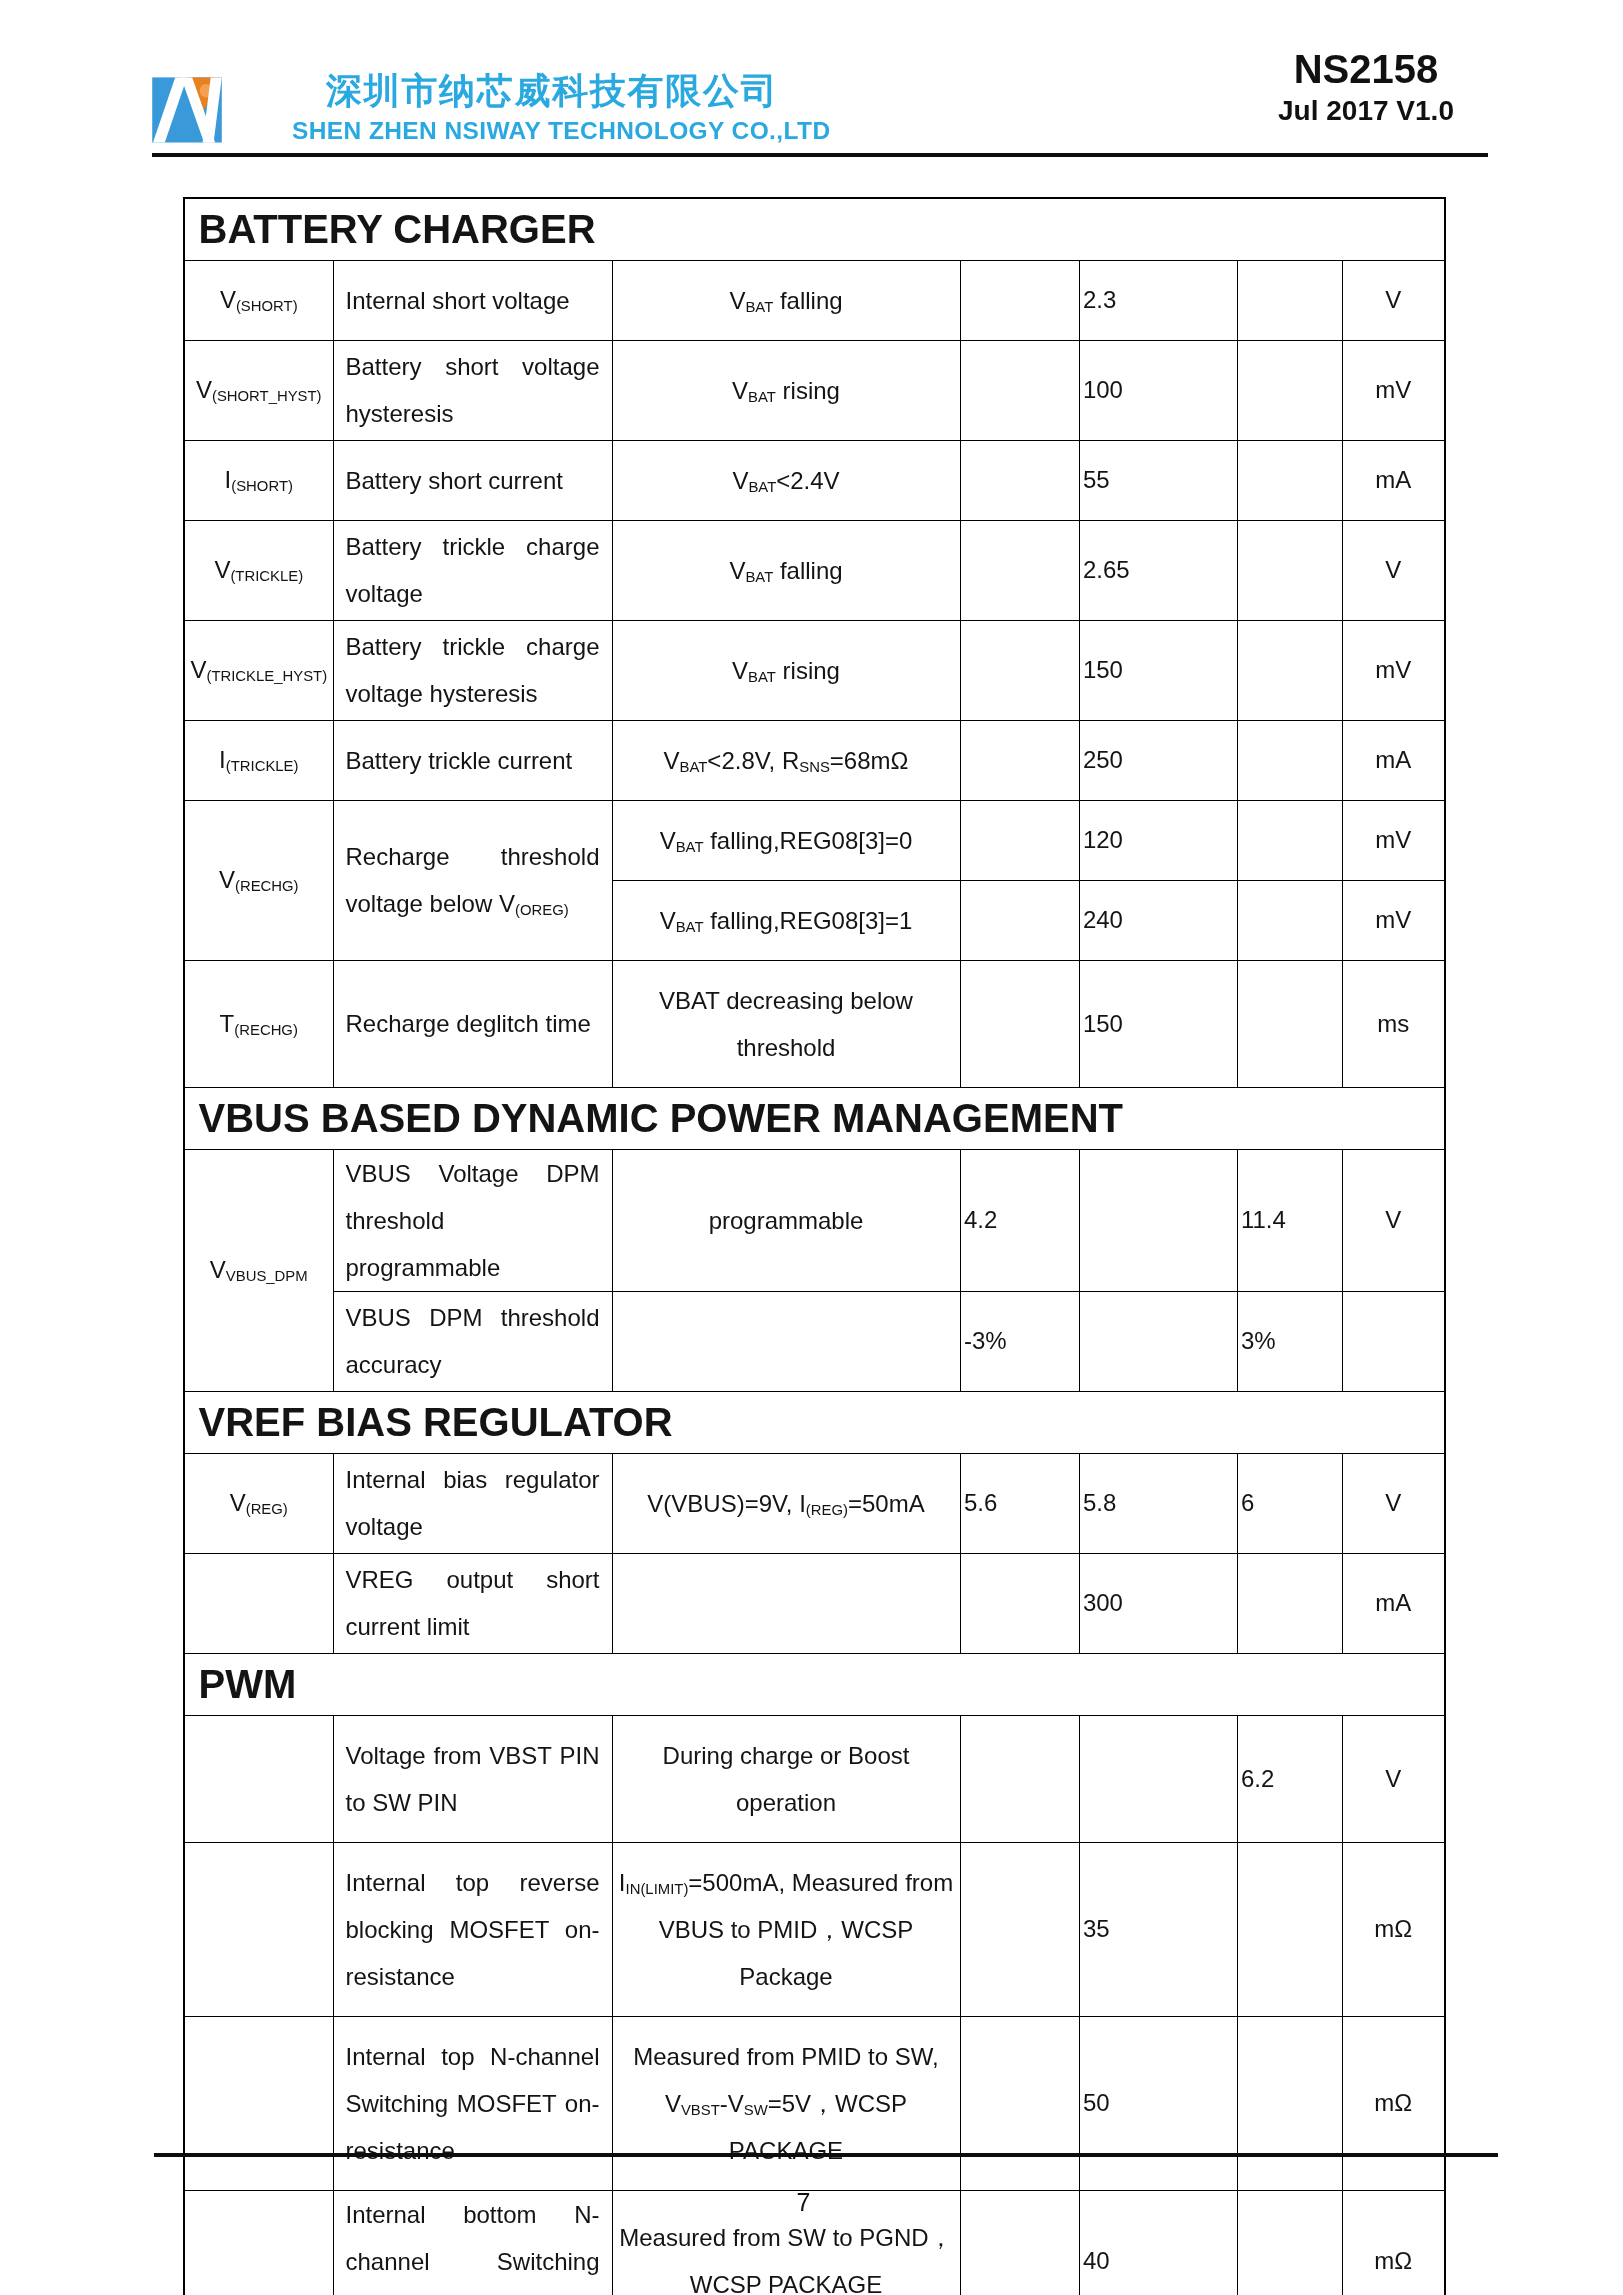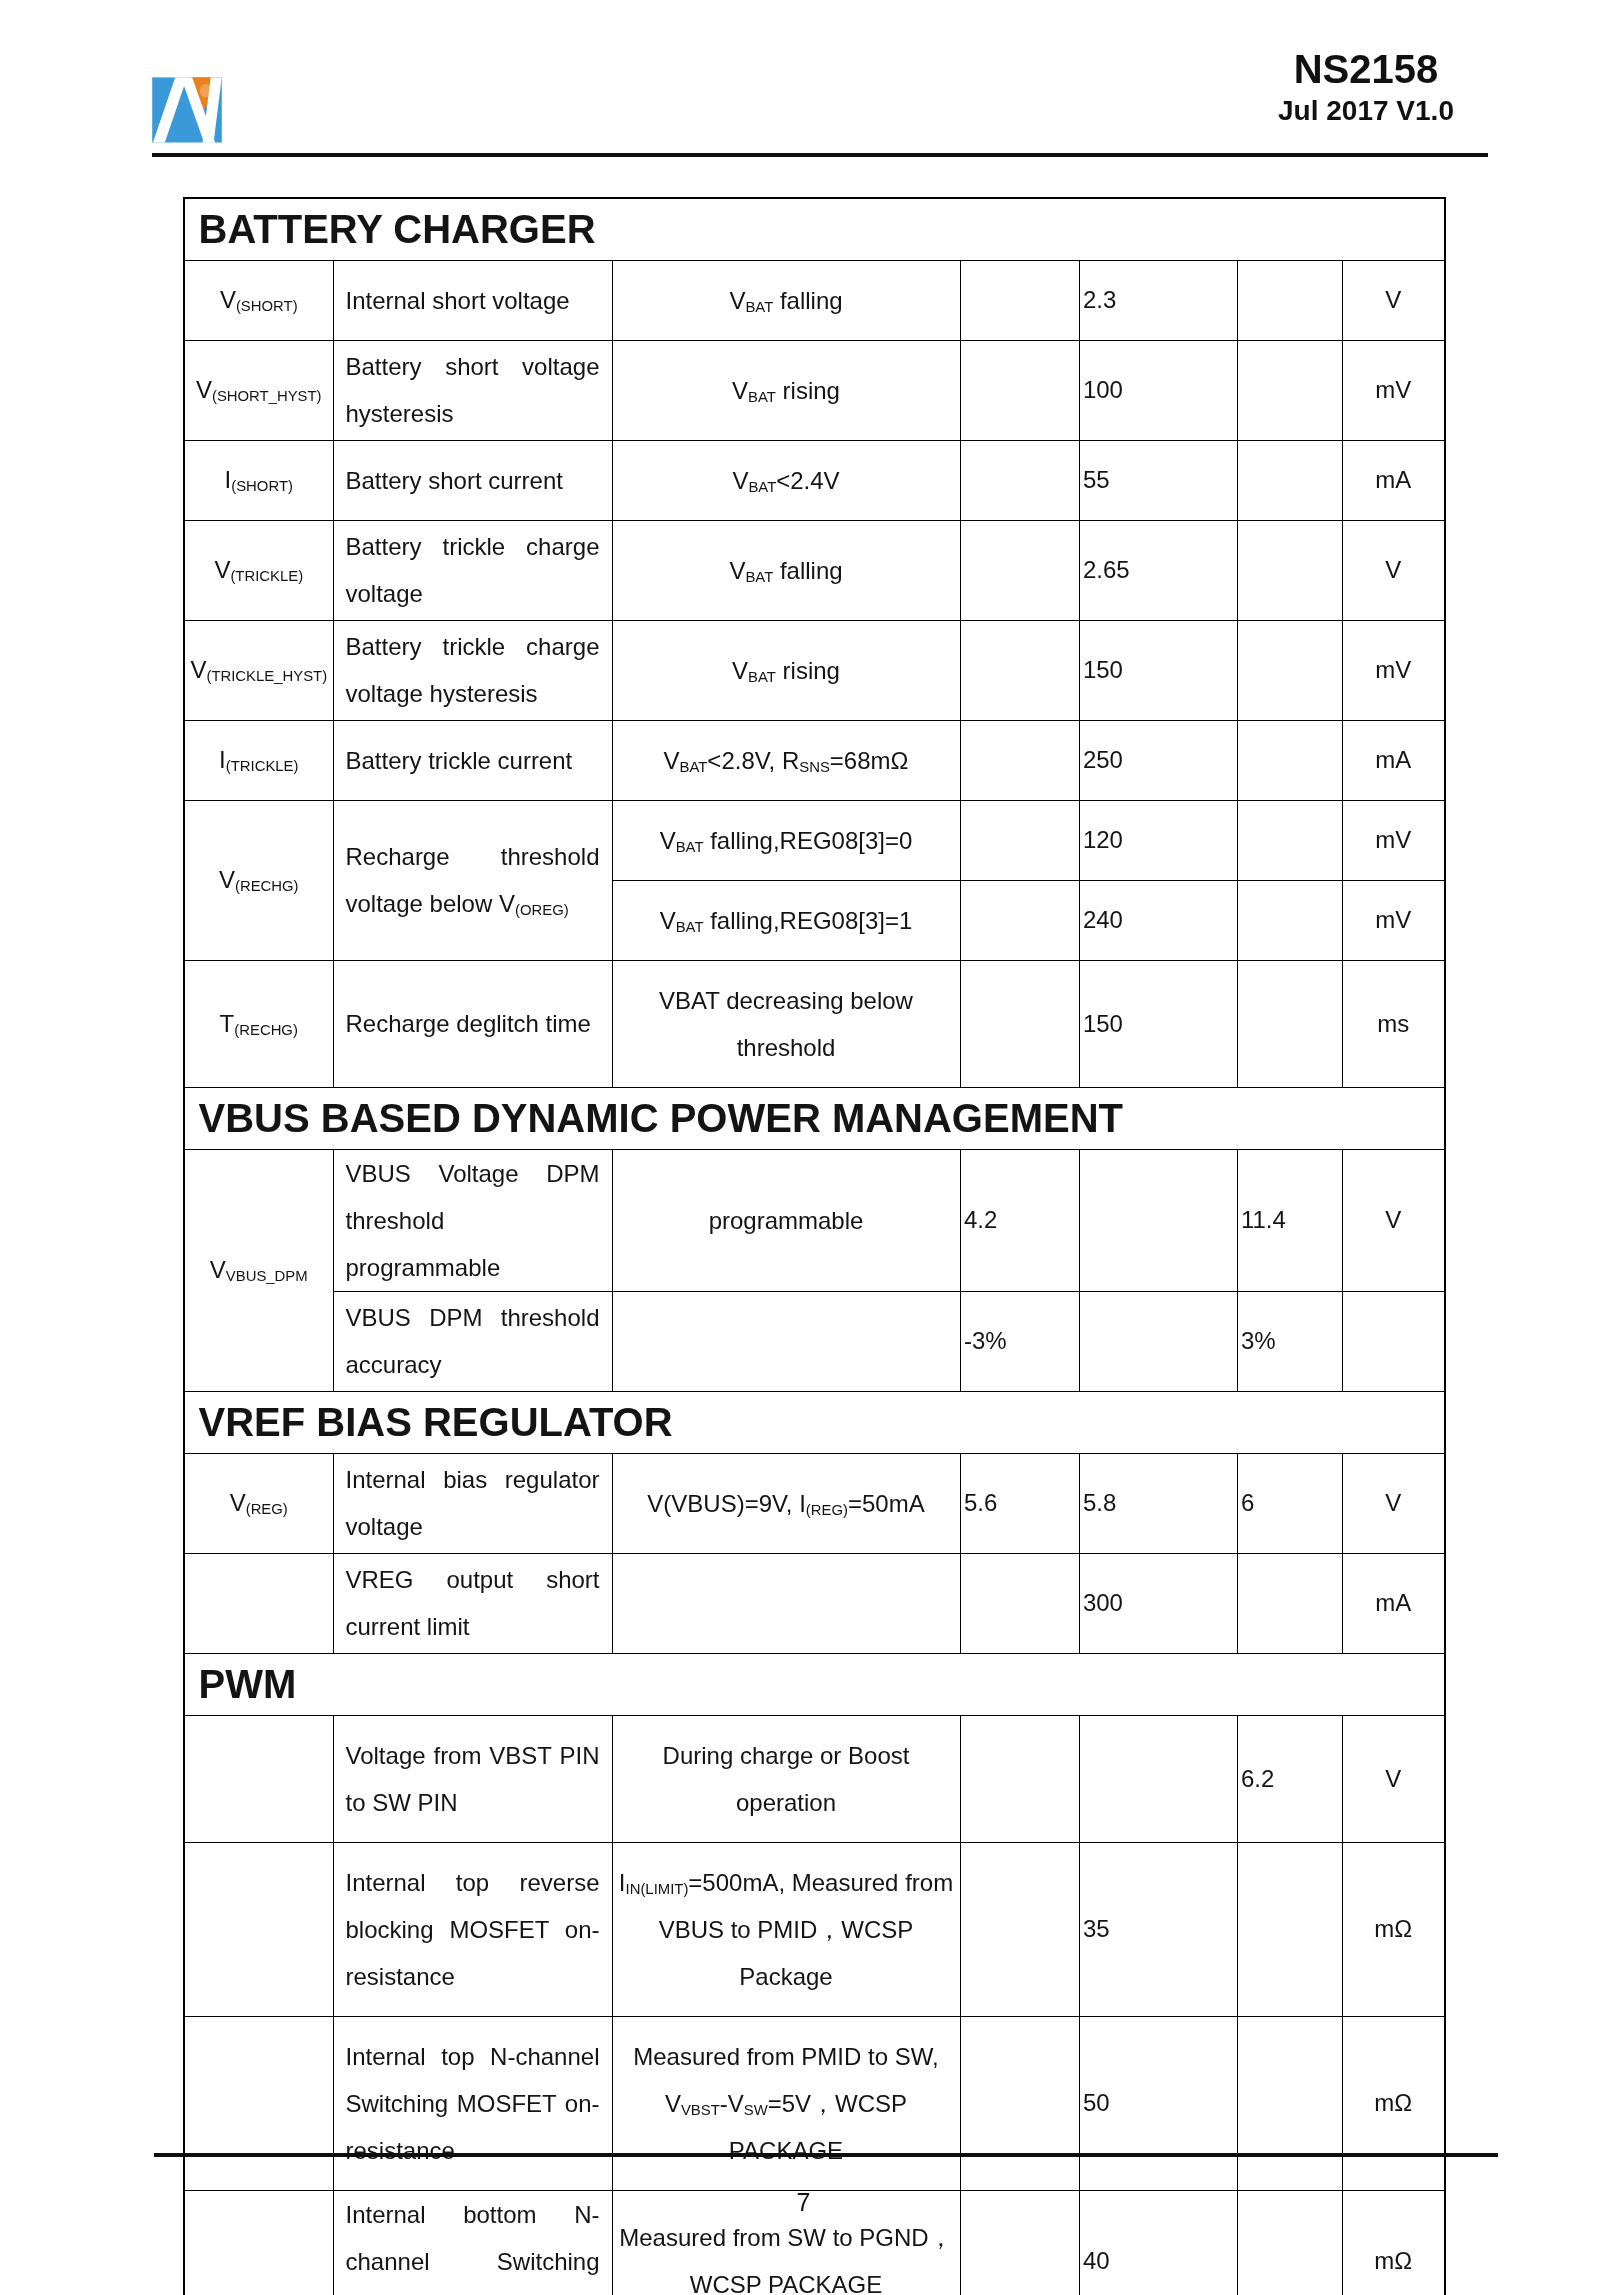--- a/index.html
+++ b/index.html
@@ -52,20 +52,22 @@
       <svg viewBox="0 0 100 100" width="74" height="74" aria-hidden="true">
         <rect x="3" y="10" width="94" height="88" fill="#3a99d8"></rect>
         <polygon points="50,10 97,10 72,56" fill="#e8821e"></polygon>
         <circle cx="76" cy="28" r="9" fill="#f2a95c" opacity="0.8"></circle>
         <polygon points="34,10 50,10 20,98 4,98" fill="#ffffff"></polygon>
         <polygon points="42,10 57,10 88,98 73,98" fill="#ffffff"></polygon>
         <polygon points="82,10 97,10 86,98 71,98" fill="#ffffff"></polygon>
       </svg>
     </div>
     <div class="company">
+      <div class="company-cn">深圳市纳芯威科技有限公司</div>
+      <div class="company-en">SHEN ZHEN NSIWAY  TECHNOLOGY CO.,LTD</div>
     </div>
     <div class="docid">
       <div class="part-number">NS2158</div>
       <div class="revision">Jul 2017 V1.0</div>
     </div>
     <div class="header-rule"></div>
   </div>
 
   <table class="spec">
     <colgroup>

